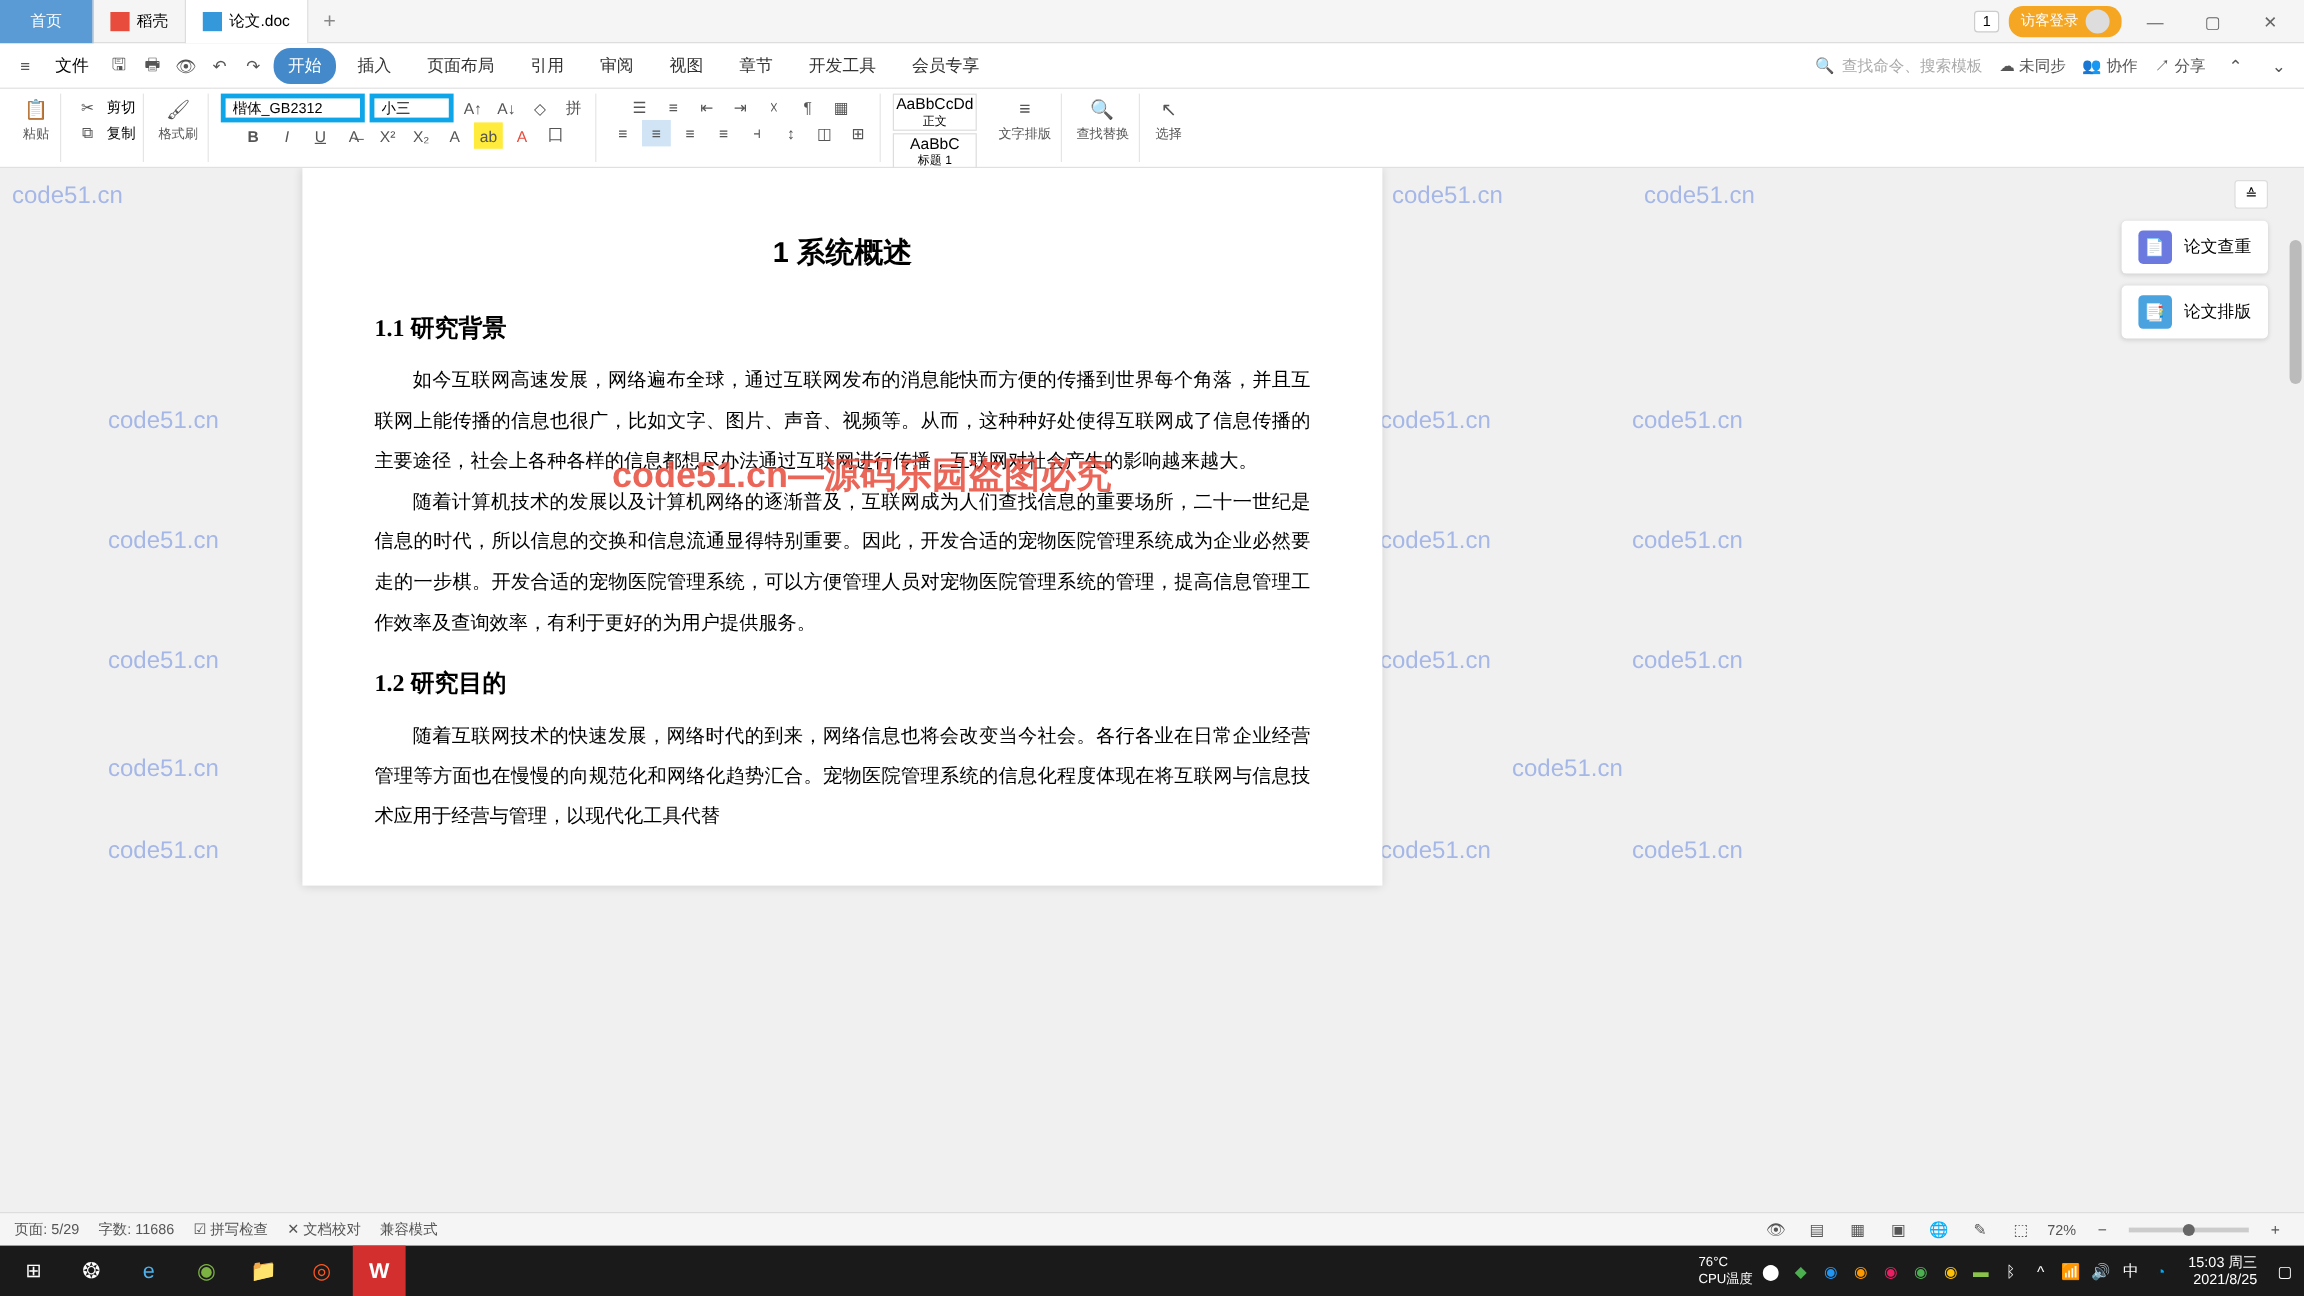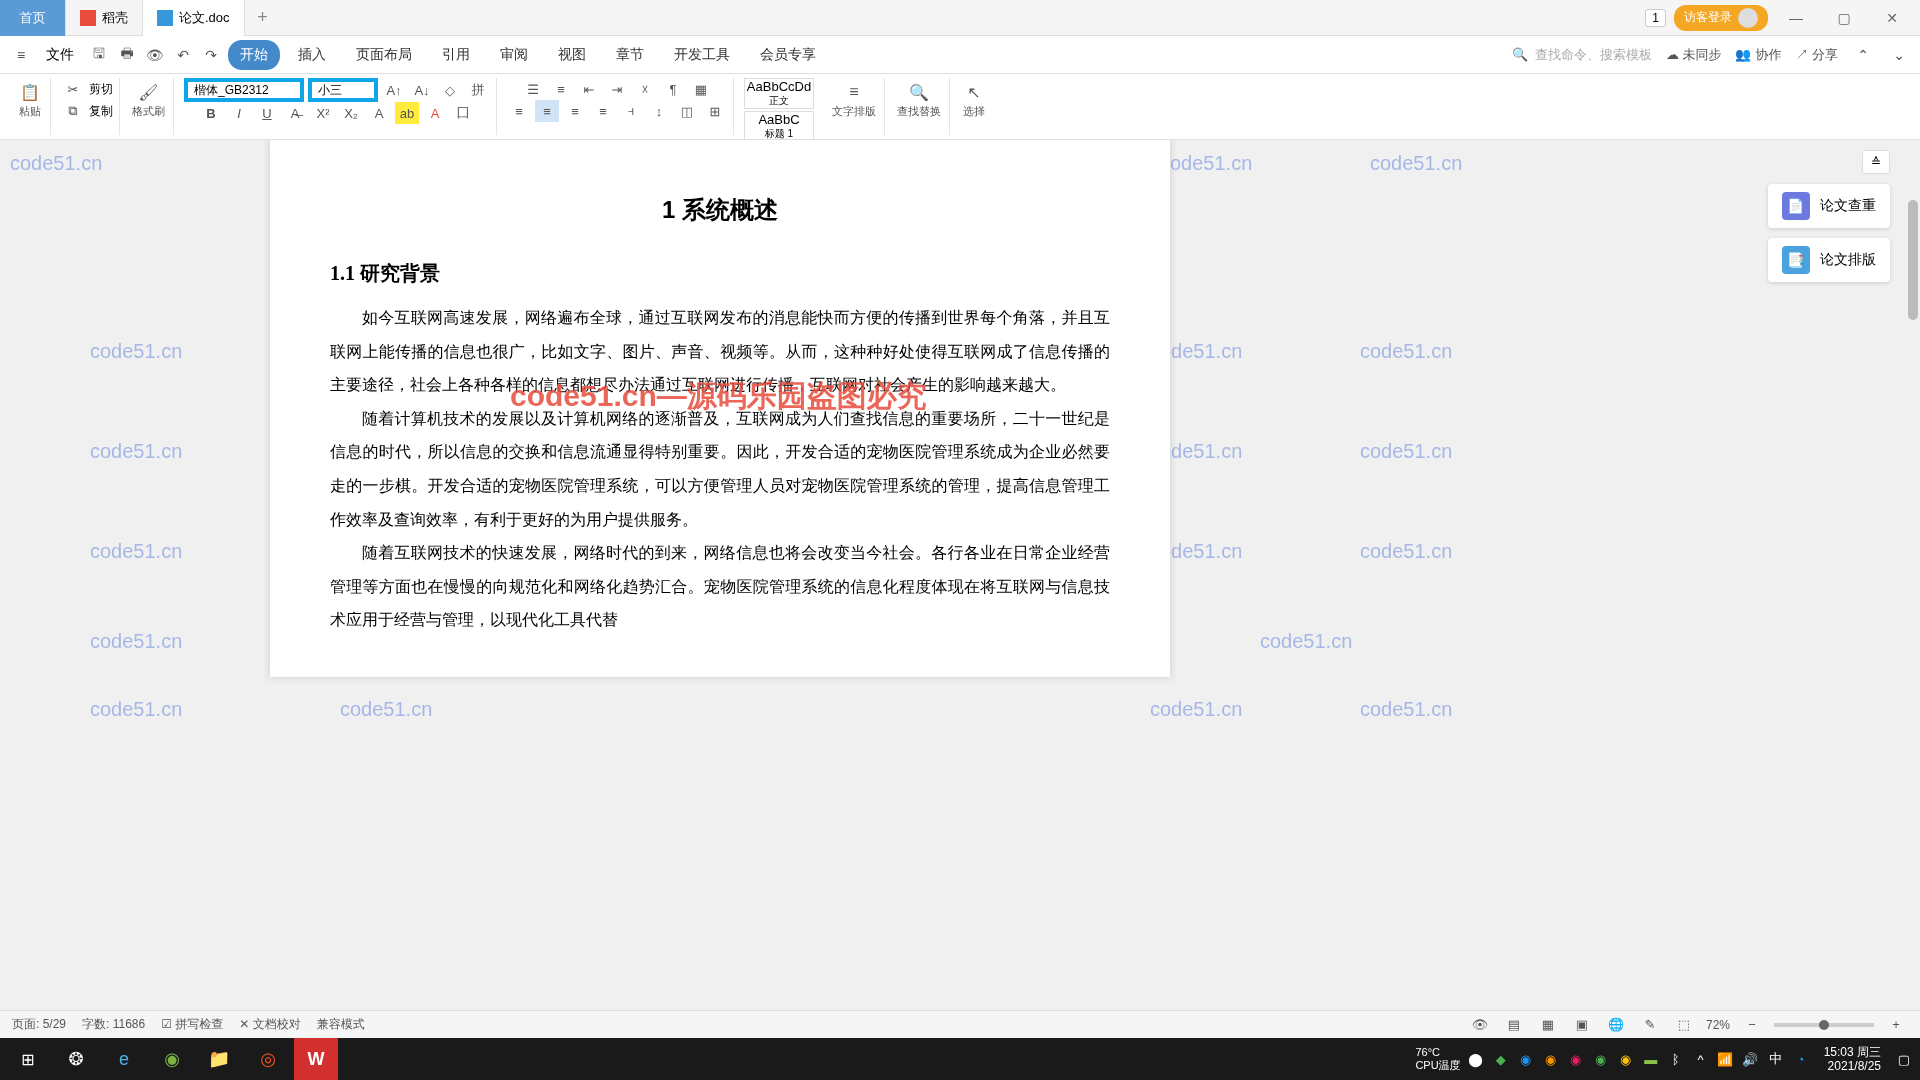--- a/index.html
+++ b/index.html
@@ -1,19 +1,19 @@
 <!DOCTYPE html>
 <html><head>
 <meta charset="utf-8">
 <style>
 *{margin:0;padding:0;box-sizing:border-box;font-family:"Microsoft YaHei","Segoe UI",sans-serif}
 body{width:1920px;height:1080px;overflow:hidden;background:#fff;position:relative}
 .titlebar{height:36px;display:flex;align-items:center;background:#f5f5f5;border-bottom:1px solid #ddd}
 .tab{height:36px;padding:0 14px;display:flex;align-items:center;gap:6px;font-size:13px;cursor:pointer;border-right:1px solid #ddd}
-.tab.home{background:#5a9bd5;color:#fff;width:66px;justify-content:center}
+.tab.home{background:#5a9bd5;color:#fff;width:78px;justify-content:center}
 .tab.active{background:#fff}
 .tab-icon{width:16px;height:16px;display:inline-block}
 .tab-icon.red{background:#e74c3c}
 .tab-icon.blue{background:#3498db}
 .plus{width:36px;text-align:center;font-size:18px;color:#888;cursor:pointer}
 .titlebar-right{margin-left:auto;display:flex;align-items:center;gap:8px;padding-right:8px}
 .badge{background:#fff;border:1px solid #ccc;border-radius:3px;padding:1px 6px;font-size:12px}
 .login-pill{background:#f5a623;color:#fff;padding:3px 10px;border-radius:12px;font-size:12px;display:flex;align-items:center;gap:6px}
 .avatar{width:20px;height:20px;border-radius:50%;background:#ddd}
 .winbtn{width:40px;height:36px;display:flex;align-items:center;justify-content:center;font-size:14px;color:#666;cursor:pointer}
@@ -29,21 +29,21 @@
 .rgroup.noborder{border-right:none}
 .rbtn{display:flex;flex-direction:column;align-items:center;font-size:11px;color:#555;cursor:pointer;padding:2px}
 .rbtn .icn{width:24px;height:24px;display:flex;align-items:center;justify-content:center;font-size:16px}
 .rrow{display:flex;gap:4px;align-items:center}
 .fontsel{border:4px solid #0ea5e9;height:24px;font-size:12px;padding:0 6px;background:#fff}
 .minibtn{width:24px;height:22px;display:flex;align-items:center;justify-content:center;font-size:13px;color:#555;cursor:pointer;border:1px solid transparent}
 .styles{display:flex;gap:2px}
 .stylebox{width:70px;height:56px;border:1px solid #ddd;display:flex;flex-direction:column;align-items:center;justify-content:center;font-size:10px;cursor:pointer}
 .stylebox .preview{font-size:13px}
 .doc-area{position:absolute;top:140px;left:0;right:0;bottom:42px;background:#f0f0f0;overflow:hidden}
-.page{position:absolute;left:270px;top:0;width:900px;background:#fff;padding:40px 60px;box-shadow:0 0 8px rgba(0,0,0,.15);font-family:"SimSun",serif}
+.page{position:absolute;left:252px;top:0;width:900px;background:#fff;padding:40px 60px;box-shadow:0 0 8px rgba(0,0,0,.15);font-family:"SimSun",serif}
 .h1{text-align:center;font-size:24px;font-weight:bold;margin:14px 0 34px}
 .h2{font-size:20px;font-weight:bold;margin:20px 0 14px;font-family:"SimHei"}
 .para{font-size:16px;line-height:2.1;text-indent:2em;text-align:justify}
 .watermark{position:absolute;color:#1d4ed8;font-size:20px;opacity:.35;pointer-events:none}
 .center-wm{position:absolute;left:510px;top:236px;color:#e74c3c;font-size:30px;font-weight:bold;opacity:.85}
 .sidepanel{position:absolute;right:30px;top:10px;display:flex;flex-direction:column;gap:10px}
 .sidechip{display:flex;align-items:center;gap:10px;padding:8px 14px;background:#fff;border-radius:4px;box-shadow:0 1px 4px rgba(0,0,0,.15);cursor:pointer;font-size:14px}
 .sidechip .ci{width:28px;height:28px;border-radius:4px;display:flex;align-items:center;justify-content:center;color:#fff}
 .collapse{width:28px;height:24px;background:#fff;border:1px solid #ddd;border-radius:3px;margin-left:auto;display:flex;align-items:center;justify-content:center;font-size:12px;cursor:pointer}
 .statusbar{position:absolute;bottom:42px;left:0;right:0;height:28px;background:#f5f5f5;border-top:1px solid #ddd;display:flex;align-items:center;padding:0 12px;font-size:12px;color:#555;gap:16px}
@@ -250,20 +250,21 @@
   <span class="watermark" style="top:558px;left:90px">code51.cn</span>
   <span class="watermark" style="top:558px;left:340px">code51.cn</span>
   <span class="watermark" style="top:558px;left:1150px">code51.cn</span>
   <span class="watermark" style="top:558px;left:1360px">code51.cn</span>
 
   <div class="page">
     <div class="h1">1 系统概述</div>
     <div class="h2">1.1 研究背景</div>
     <p class="para">如今互联网高速发展，网络遍布全球，通过互联网发布的消息能快而方便的传播到世界每个角落，并且互联网上能传播的信息也很广，比如文字、图片、声音、视频等。从而，这种种好处使得互联网成了信息传播的主要途径，社会上各种各样的信息都想尽办法通过互联网进行传播，互联网对社会产生的影响越来越大。</p>
     <p class="para">随着计算机技术的发展以及计算机网络的逐渐普及，互联网成为人们查找信息的重要场所，二十一世纪是信息的时代，所以信息的交换和信息流通显得特别重要。因此，开发合适的宠物医院管理系统成为企业必然要走的一步棋。开发合适的宠物医院管理系统，可以方便管理人员对宠物医院管理系统的管理，提高信息管理工作效率及查询效率，有利于更好的为用户提供服务。</p>
+    <div class="h2">1.2 研究目的</div>
     <p class="para">随着互联网技术的快速发展，网络时代的到来，网络信息也将会改变当今社会。各行各业在日常企业经营管理等方面也在慢慢的向规范化和网络化趋势汇合。宠物医院管理系统的信息化程度体现在将互联网与信息技术应用于经营与管理，以现代化工具代替</p>
   </div>
 
   <div class="center-wm">code51.cn—源码乐园盗图必究</div>
 
   <div class="sidepanel">
     <div class="collapse">≙</div>
     <div class="sidechip">
         <span class="ci" style="background:#6c7ae0">📄</span>
         <span>论文查重</span>

